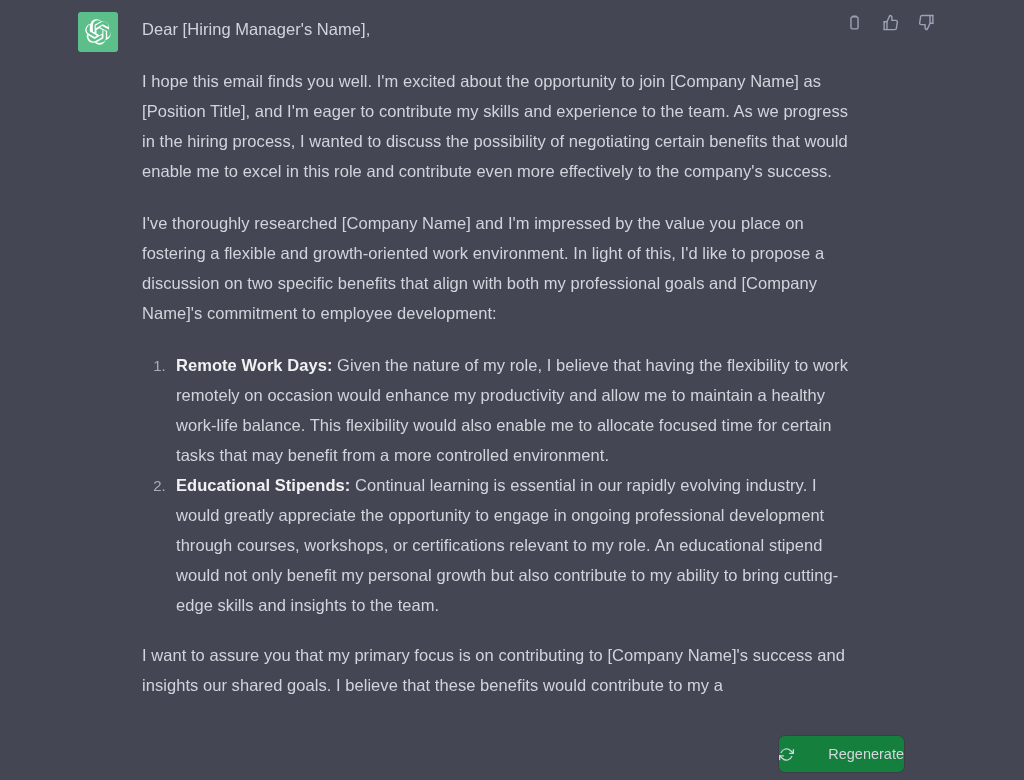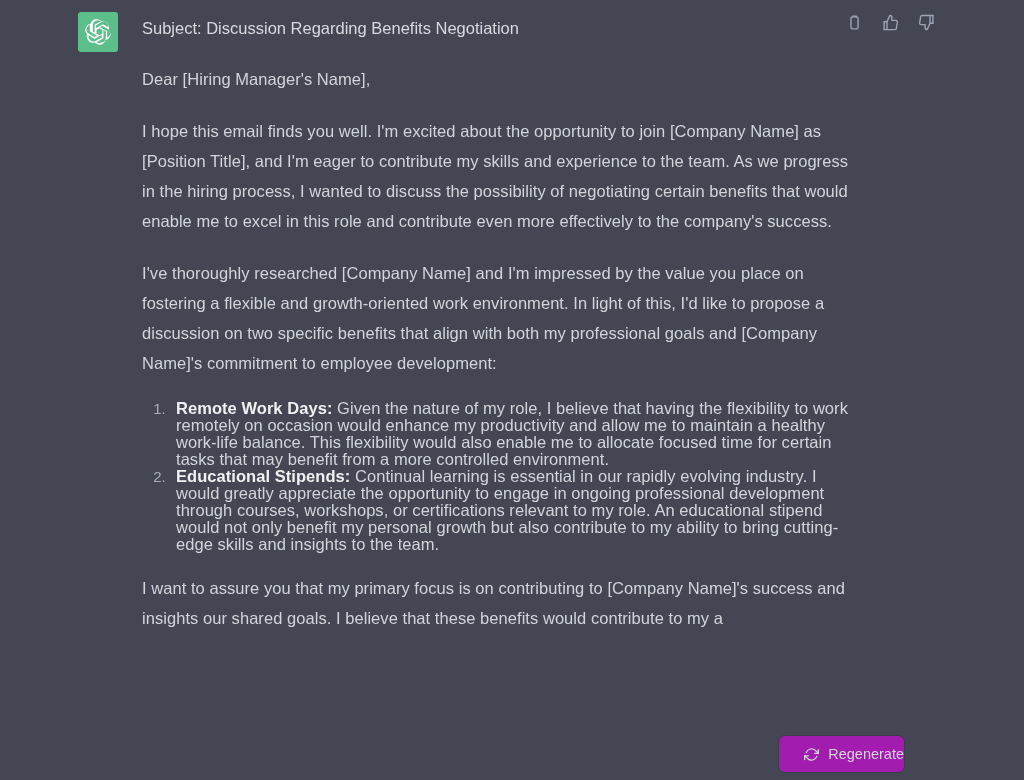--- a/index.html
+++ b/index.html
@@ -84,21 +84,21 @@
     color: #d1d5db;
     letter-spacing: 0.05px;
   }
   ol.benefits {
     margin: 0 0 20px 0;
     padding: 0 0 0 28px;
     list-style-position: outside;
   }
   ol.benefits li {
     font-size: 16.5px;
-    line-height: 17px;
+    line-height: 30px;
     color: #d1d5db;
     margin: 0 0 0 0;
     padding-left: 6px;
     letter-spacing: 0.05px;
   }
   ol.benefits li::marker {
     color: #a8adba;
     font-size: 15px;
   }
   ol.benefits li .term {
@@ -106,26 +106,26 @@
     color: #f0f1f3;
   }
 
   
   .regenerate {
     position: absolute;
     left: 778px;
     top: 735px;
     width: 127px;
     height: 38px;
-    background: #a21caf;
+    background: #15803d;
     border: 1px solid #3c3d49;
     border-radius: 7px;
     display: flex;
     align-items: center;
-    justify-content: flex-end;
+    justify-content: space-between;
     gap: 9px;
     cursor: pointer;
     color: #d4d6dc;
     font-size: 14.5px;
     box-sizing: border-box;
   }
   .regenerate svg { display: block; flex: none; }
   .regenerate .label { white-space: nowrap; }
 
   
@@ -172,21 +172,20 @@
         <path d="M10 15v4a3 3 0 0 0 3 3l4-9V2H5.72a2 2 0 0 0-2 1.7l-1.38 9a2 2 0 0 0 2 2.3z"></path>
         <line x1="17" y1="2" x2="21" y2="2"></line>
         <line x1="21" y1="2" x2="21" y2="13"></line>
         <line x1="21" y1="13" x2="17" y2="13"></line>
       </svg>
     </button>
   </div>
 
   <div class="content">
 
-    <p class="subject">Subject: Discussion Regarding Benefits Negotiation</p>
 
     <p class="para">Dear [Hiring Manager's Name],</p>
 
     <p class="para">I hope this email finds you well. I'm excited about the opportunity to join [Company Name] as [Position Title], and I'm eager to contribute my skills and experience to the team. As we progress in the hiring process, I wanted to discuss the possibility of negotiating certain benefits that would enable me to excel in this role and contribute even more effectively to the company's success.</p>
 
     <p class="para">I've thoroughly researched [Company Name] and I'm impressed by the value you place on fostering a flexible and growth-oriented work environment. In light of this, I'd like to propose a discussion on two specific benefits that align with both my professional goals and [Company Name]'s commitment to employee development:</p>
 
     <ol class="benefits">
       <li>
         <span class="term">Remote Work Days:</span><span> Given the nature of my role, I believe that having the flexibility to work remotely on occasion would enhance my productivity and allow me to maintain a healthy work-life balance. This flexibility would also enable me to allocate focused time for certain tasks that may benefit from a more controlled environment.</span>

